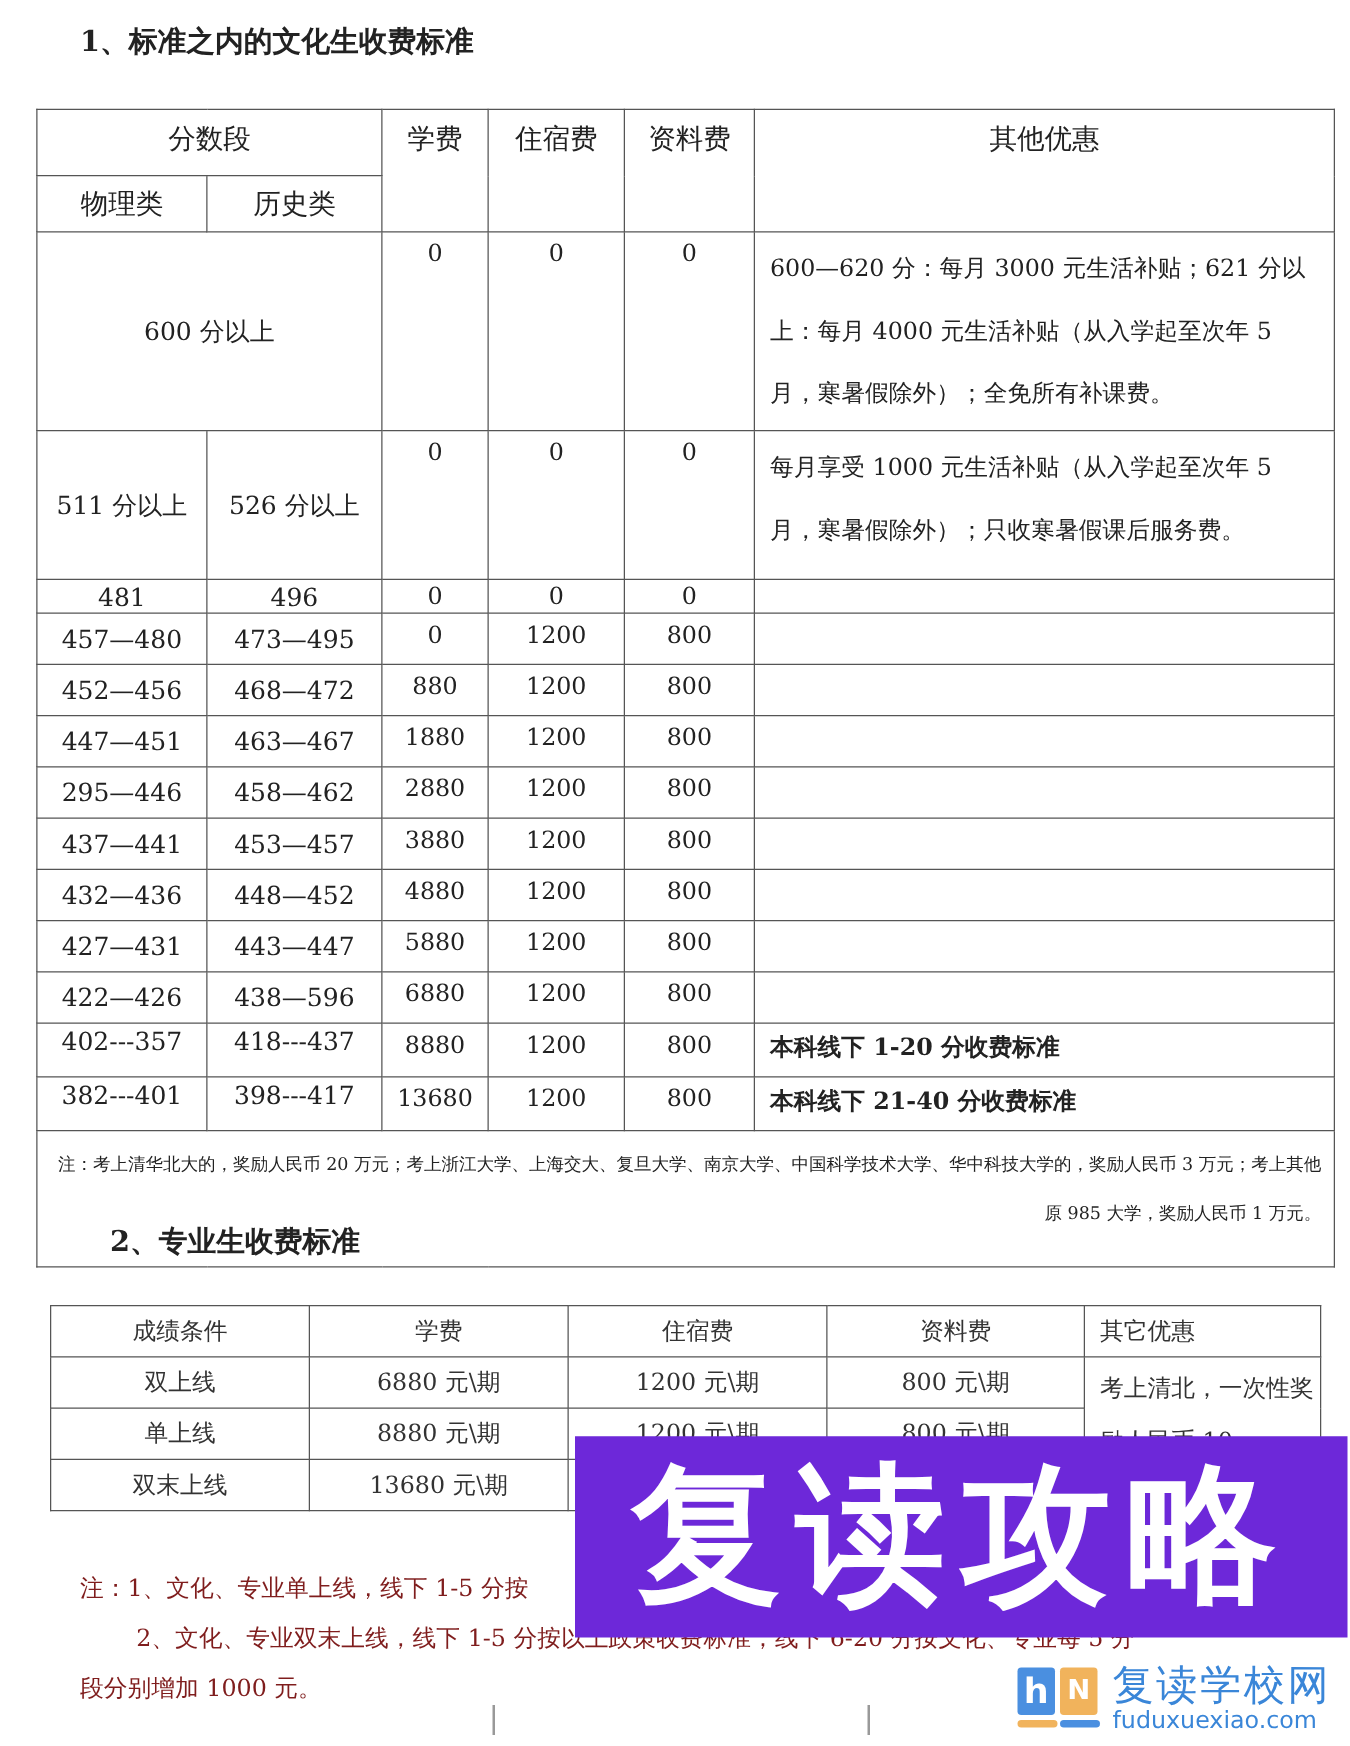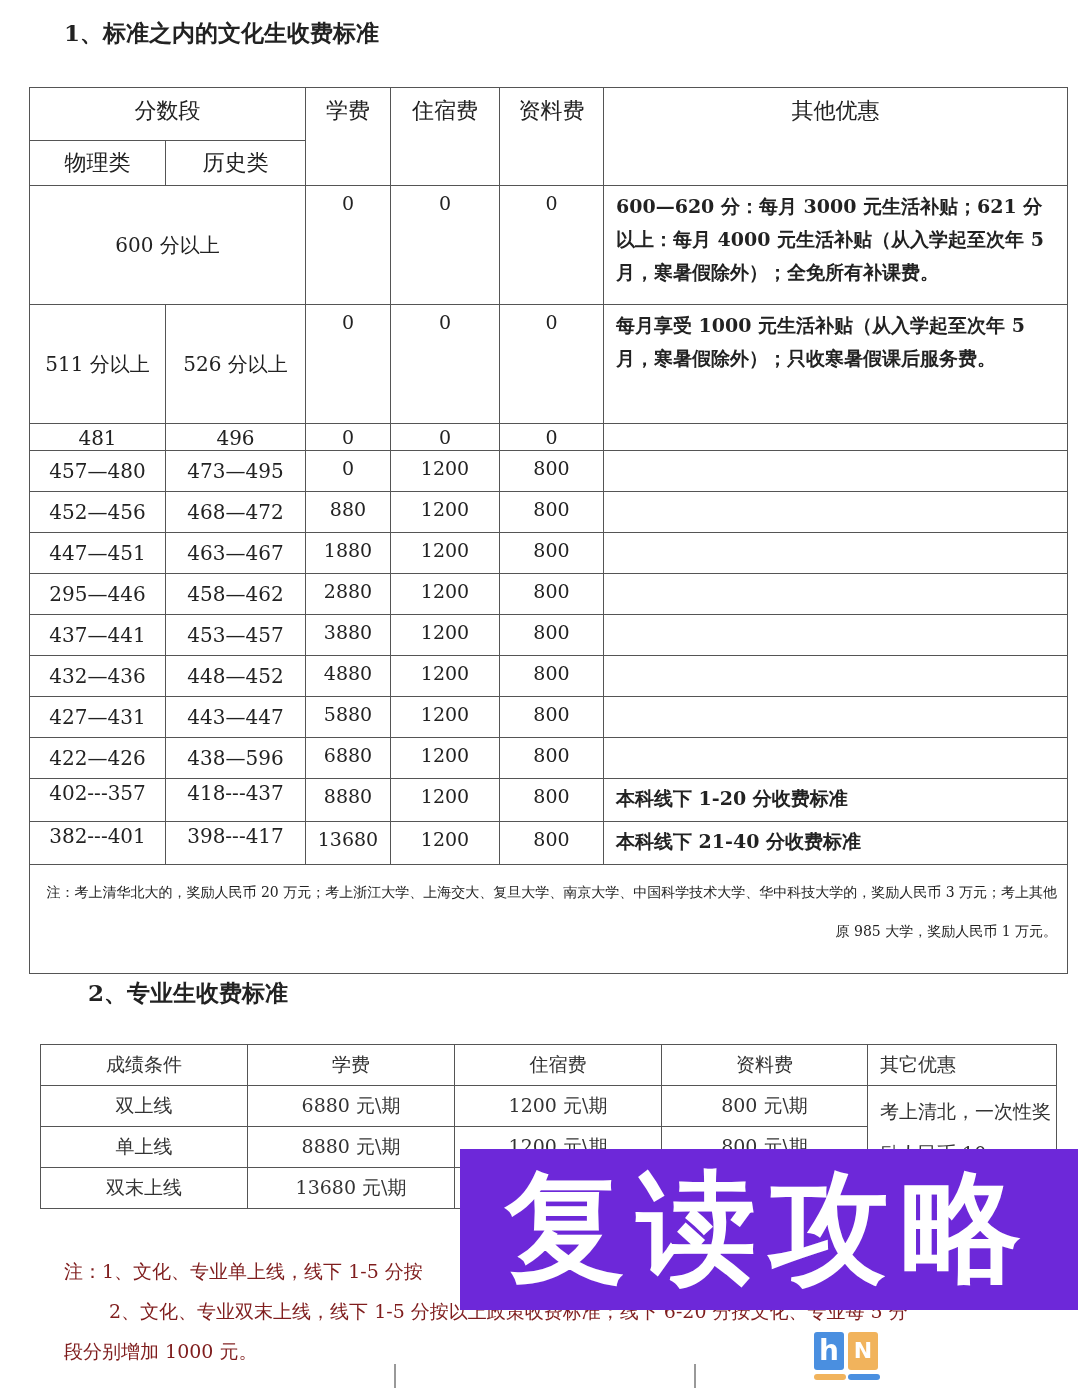--- a/index.html
+++ b/index.html
@@ -14,21 +14,21 @@
   table { border-collapse:collapse; position:absolute; }
   td, th { border:1.5px solid #555; font-weight:normal; padding:0; }
 
   
   #t1 { left:29px; top:87px; width:1039px; font-size:19px; }
   #t1 th { font-size:22px; vertical-align:top; text-align:center; }
   #t1 .hdr-top th { height:44px; padding-top:8px; }
   #t1 .hdr-bot th { height:44px; vertical-align:middle; }
   #t1 td { text-align:center; vertical-align:top; padding-top:6px; }
   #t1 td.rng { vertical-align:middle; padding-top:0; font-size:20px; }
-  #t1 td.other { text-align:left; padding:4px 10px 4px 12px; line-height:33px; font-size:19px;font-weight:bold; }
+  #t1 td.other { text-align:left; padding:4px 10px 4px 12px; line-height:50px; font-size:19px; }
   #t1 td.other.bold { font-weight:bold; line-height:30px; }
   #t1 tr.big td { height:110px; }
   #t1 tr.std td { height:34px; }
   #t1 tr.sm td { height:24px; padding-top:2px; }
   #t1 td.note { text-align:right; padding:8px 10px 22px 10px; line-height:39px; font-size:14px; }
 
   
   #t2 { left:40px; top:1044px; width:1017px; font-size:19px; }
   #t2 td { height:40px; text-align:center; vertical-align:middle; color:#333; }
   #t2 td.left { text-align:left; padding-left:12px; vertical-align:top; padding-top:4px; line-height:42px; }
@@ -238,13 +238,17 @@
 
 <div class="banner">复读攻略</div>
 
 <div class="logo">
   <div class="mark">
     <div class="sq h">h</div>
     <div class="sq n">N</div>
     <div class="bar a"></div>
       <div class="bar b"></div>
   </div>
+  <div class="txt">
+    <div class="cn">复读学校网</div>
+    <div class="en">fuduxuexiao.com</div>
+  </div>
 </div>
 
 </body></html>

